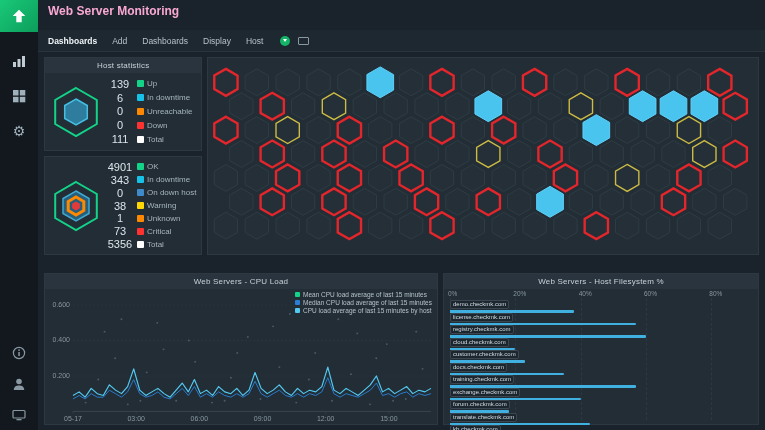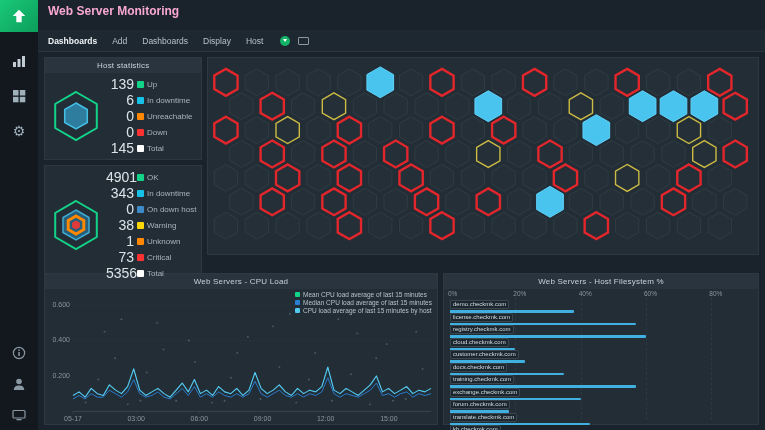--- a/index.html
+++ b/index.html
@@ -29,21 +29,21 @@
   .col-stats{flex:0 0 150px;display:flex;flex-direction:column;gap:5px}
   .row-bottom{display:flex;gap:5px;flex:1;min-height:0}
   .panel{background:#222d35;border:1px solid #2d3841;display:flex;flex-direction:column;min-width:0}
   .panel-title{flex:0 0 15px;background:#29343e;font-size:8px;letter-spacing:.2px;color:#c6d1d8;text-align:center;line-height:15px;white-space:nowrap;overflow:hidden}
   .panel-body{flex:1;position:relative;min-height:0}
   
   .stats-body{display:flex;align-items:center;gap:4px;padding:3px 5px;height:100%}
   .stat-hex{flex:0 0 52px}
   .stat-rows{flex:1;display:flex;flex-direction:column;justify-content:space-evenly;height:100%}
   .stat-row{display:flex;align-items:center;gap:3px;cursor:pointer}
-  .stat-val{width:28px;text-align:right;color:#dce4ea;font-size:14px}
+  .stat-val{width:28px;text-align:center;color:#dce4ea;font-size:11px}
   .stat-chip{flex:0 0 7px;width:7px;height:7px;border-radius:1px}
   .stat-lbl{font-size:8px;color:#a7b4bd;white-space:nowrap}
   
   .health-svg{width:100%;height:100%;display:block}
   
   .panel.cpu{flex:0 0 394px}
   .cpu-svg{width:100%;height:100%;display:block}
   .legend{position:absolute;top:2px;right:5px;display:flex;flex-direction:column;gap:1px;z-index:2}
   .legend-item{display:flex;align-items:center;gap:3px}
   .legend-chip{width:5px;height:5px;border-radius:1px}
@@ -158,21 +158,21 @@
                     <span class="stat-val">0</span>
                     <span class="stat-chip" style="background: rgb(255, 136, 0);"></span>
                     <span class="stat-lbl">Unreachable</span>
                   </div>
                   <div class="stat-row">
                     <span class="stat-val">0</span>
                     <span class="stat-chip" style="background: rgb(255, 50, 50);"></span>
                     <span class="stat-lbl">Down</span>
                   </div>
                   <div class="stat-row">
-                    <span class="stat-val">145</span>
+                    <span class="stat-val">111</span>
                     <span class="stat-chip" style="background: rgb(255, 255, 255);"></span>
                     <span class="stat-lbl">Total</span>
                   </div>
                 </div>
             </div>
           </div>
 
           <div class="panel" style="flex:1">
             <div class="panel-body stats-body">
               <svg class="stat-hex" width="52" height="56" viewBox="0 0 52 56">

